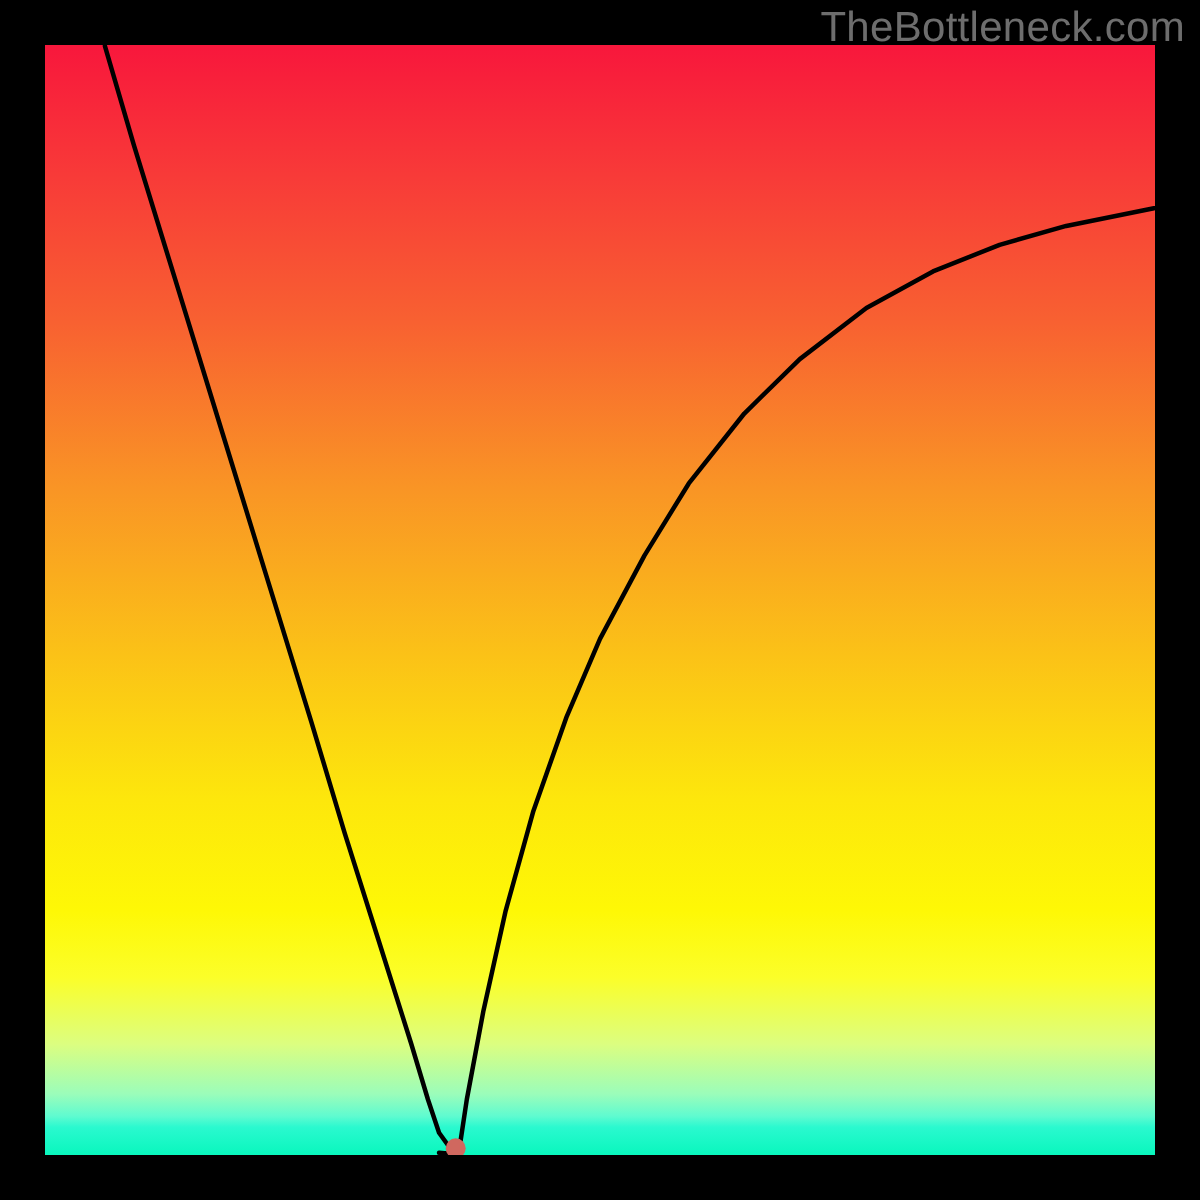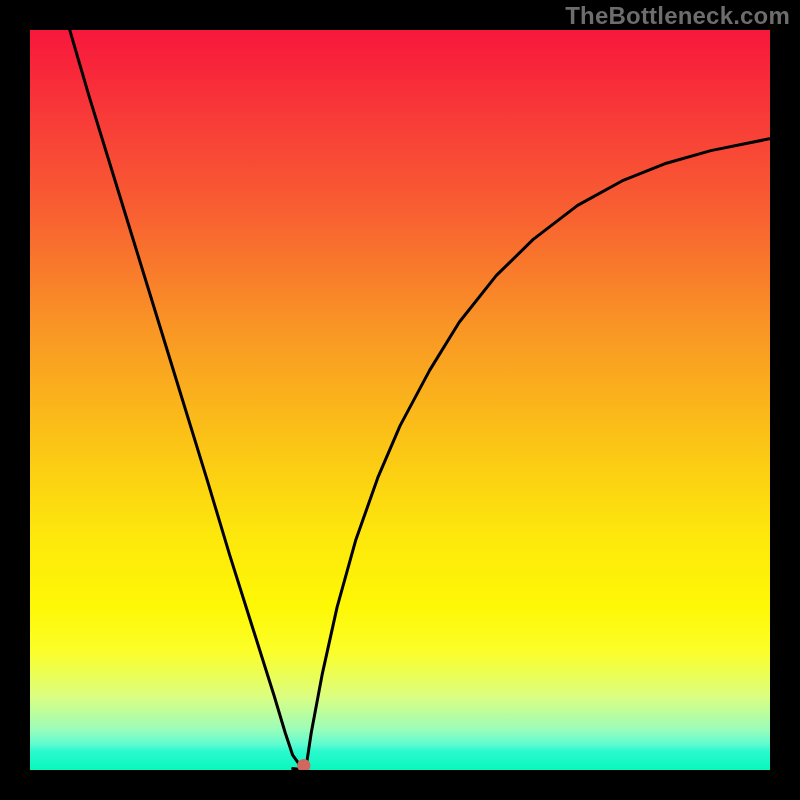--- a/index.html
+++ b/index.html
@@ -14,22 +14,22 @@
     position: relative;
     width: 800px;
     height: 800px;
     background: #000;
   }
   .watermark {
     position: absolute;
     top: 2px;
     right: 10px;
     color: #6d6d6d;
-    font-size: 24px;
-    font-weight: 700;
+    font-size: 28px;
+    font-weight: 400;
     letter-spacing: 0.2px;
     z-index: 5;
   }
   .plot-area {
     position: absolute;
     left: 30px;
     top: 30px;
     width: 740px;
     height: 740px;
     overflow: hidden;

